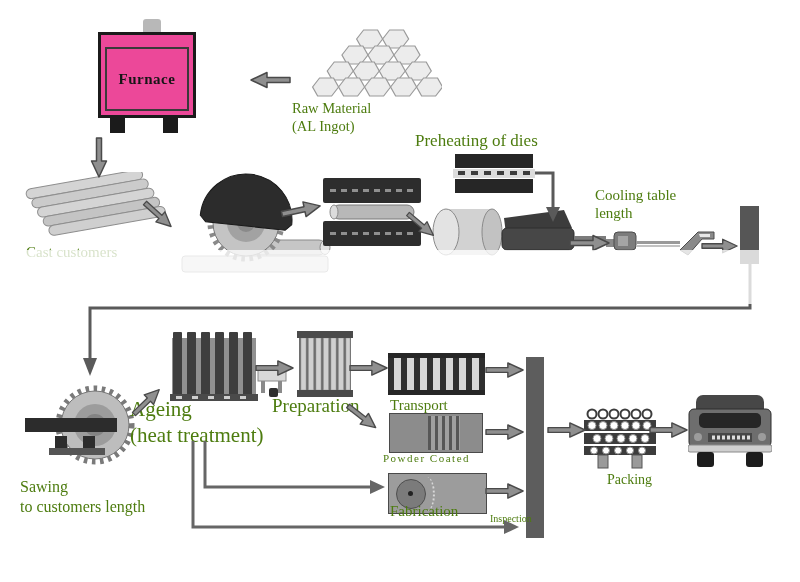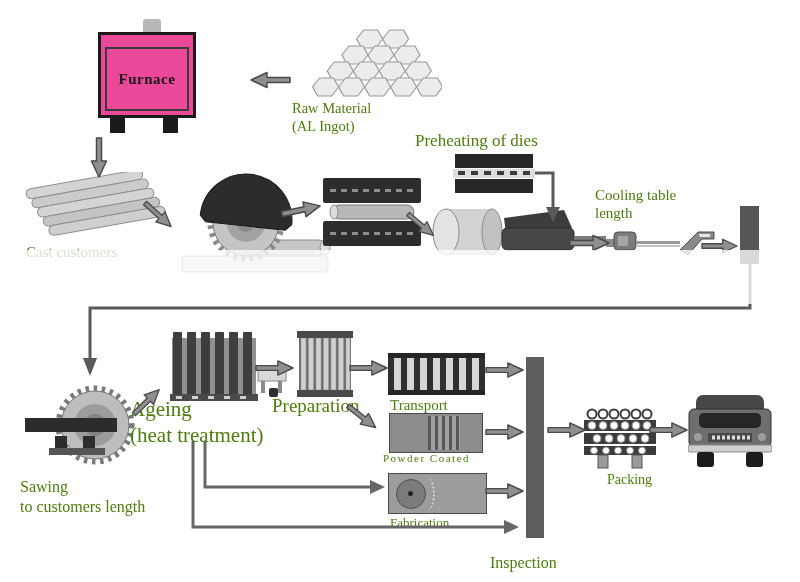--- a/index.html
+++ b/index.html
@@ -224,24 +224,24 @@
   <div class="icon powder-box" style="left:389px;top:413px;width:94px;height:40px;">
     <div class="powder-stripes"></div>
   </div>
   <div class="label" style="left:383px;top:452px;width:106px;font-size:11px;letter-spacing:1.5px;">Powder Coated</div>
 
   <div class="icon fab-box" style="left:388px;top:473px;width:99px;height:41px;">
     <div class="fab-circle"></div>
     <div class="fab-dot"></div>
     <div class="fab-arc"></div>
   </div>
-  <div class="label" style="left:390px;top:515px;width:95px;font-size:13px;">Fabrication</div>
+  <div class="label" style="left:390px;top:502px;width:95px;font-size:15px;">Fabrication</div>
 
   <div class="icon inspection-bar" style="left:526px;top:357px;width:18px;height:181px;"></div>
-  <div class="label" style="left:490px;top:513px;width:95px;font-size:16px;margin-top:40px;">Inspection</div>
+  <div class="label" style="left:490px;top:513px;width:95px;font-size:10px;">Inspection</div>
 
   <svg class="icon" style="left:582px;top:406px;" width="78" height="64" viewBox="0 0 78 64">
     <g fill="#fff" stroke="#3c3c3c" stroke-width="2">
       <circle cx="10" cy="8" r="4.5"></circle>
         <circle cx="21" cy="8" r="4.5"></circle>
         <circle cx="32" cy="8" r="4.5"></circle>
       <circle cx="43" cy="8" r="4.5"></circle>
         <circle cx="54" cy="8" r="4.5"></circle>
         <circle cx="65" cy="8" r="4.5"></circle>
     </g>

